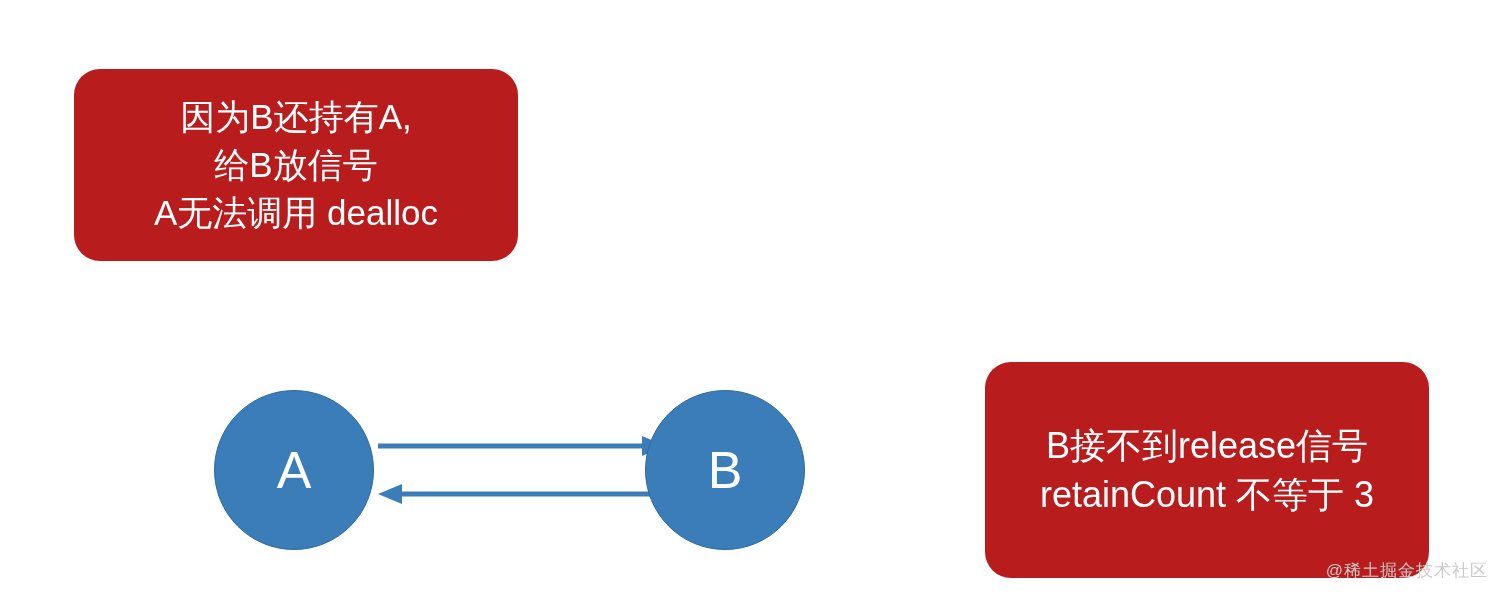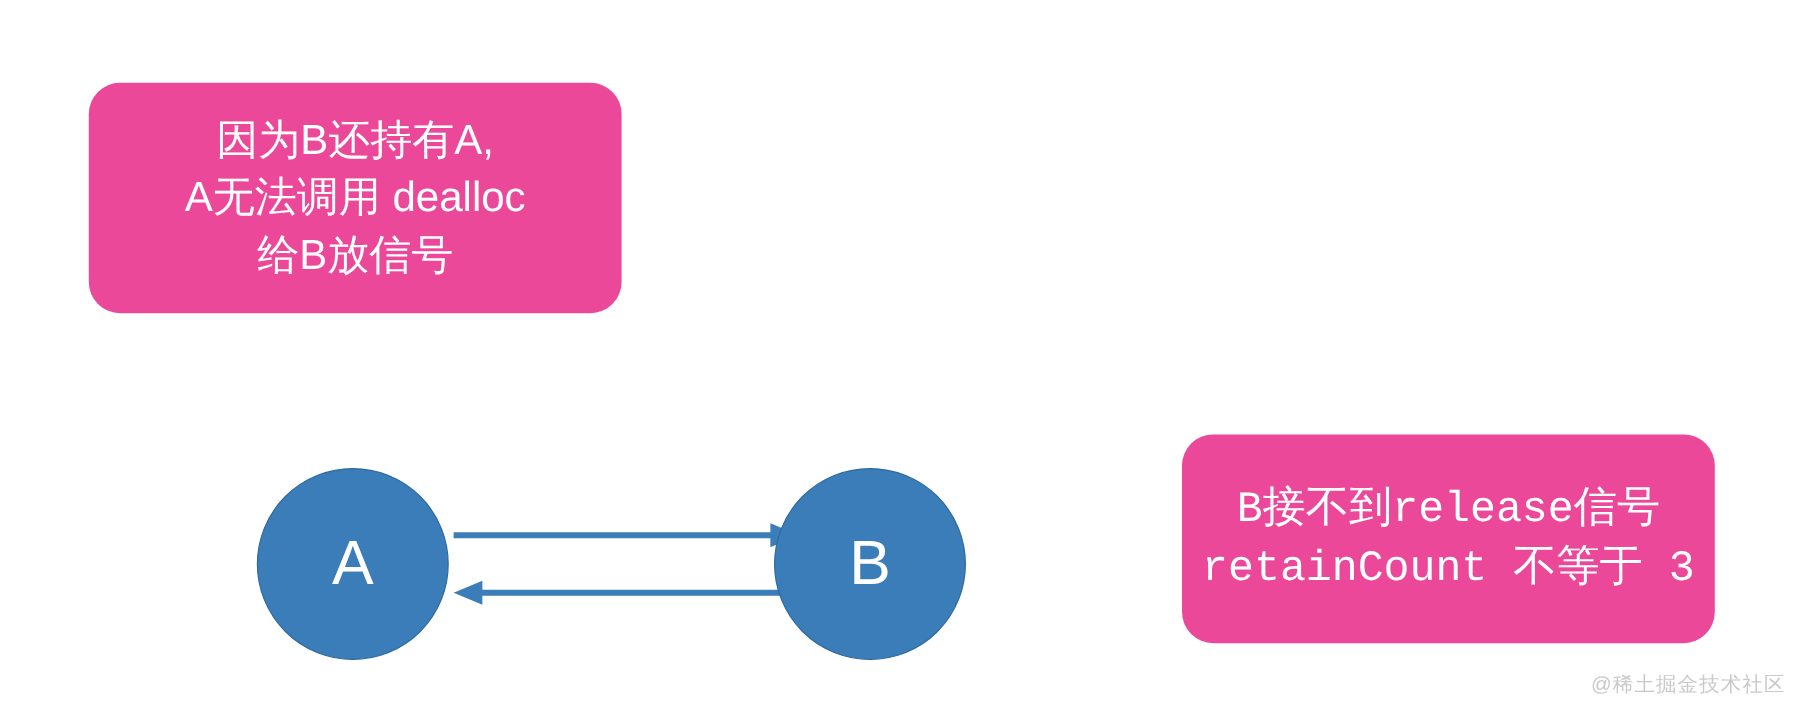--- a/index.html
+++ b/index.html
@@ -16,21 +16,21 @@
   #canvas {
     position: relative;
     width: 1512px;
     height: 596px;
     background: #ffffff;
   }
 
   
   .callout {
     position: absolute;
-    background: #ec4899;
+    background: #b91c1c;
     border-radius: 26px;
     color: #ffffff;
     display: flex;
     flex-direction: column;
     align-items: center;
     justify-content: center;
     text-align: left;
     box-sizing: border-box;
   }
   .callout .line {
@@ -46,23 +46,22 @@
     left: 74px;
     top: 69px;
     width: 444px;
     height: 192px;
     padding: 8px 14px;
   }
   #callout-right {
     left: 985px;
     top: 362px;
     width: 444px;
-    height: 174px;
+    height: 216px;
     padding: 4px 10px;
-    font-family: Liberation Mono, monospace;
   }
   #callout-right .line {
     font-size: 36px;
     line-height: 49px;
   }
 
   
   #graph {
     position: absolute;
     left: 0;
@@ -114,22 +113,22 @@
     user-select: none;
   }
 </style>
 </head>
 <body>
 
 <div id="canvas">
 
   <div id="callout-left" class="callout">
     <div class="line">因为B还持有A,</div>
+    <div class="line">给B放信号</div>
     <div class="line">A无法调用 dealloc</div>
-    <div class="line">给B放信号</div>
   </div>
 
   <div id="callout-right" class="callout">
     <div class="line">B接不到release信号</div>
     <div class="line">retainCount 不等于 3</div>
   </div>
 
   <div id="graph">
 
     <svg id="arrows" viewBox="0 0 1512 596" width="1512" height="596" xmlns="http://www.w3.org/2000/svg">

